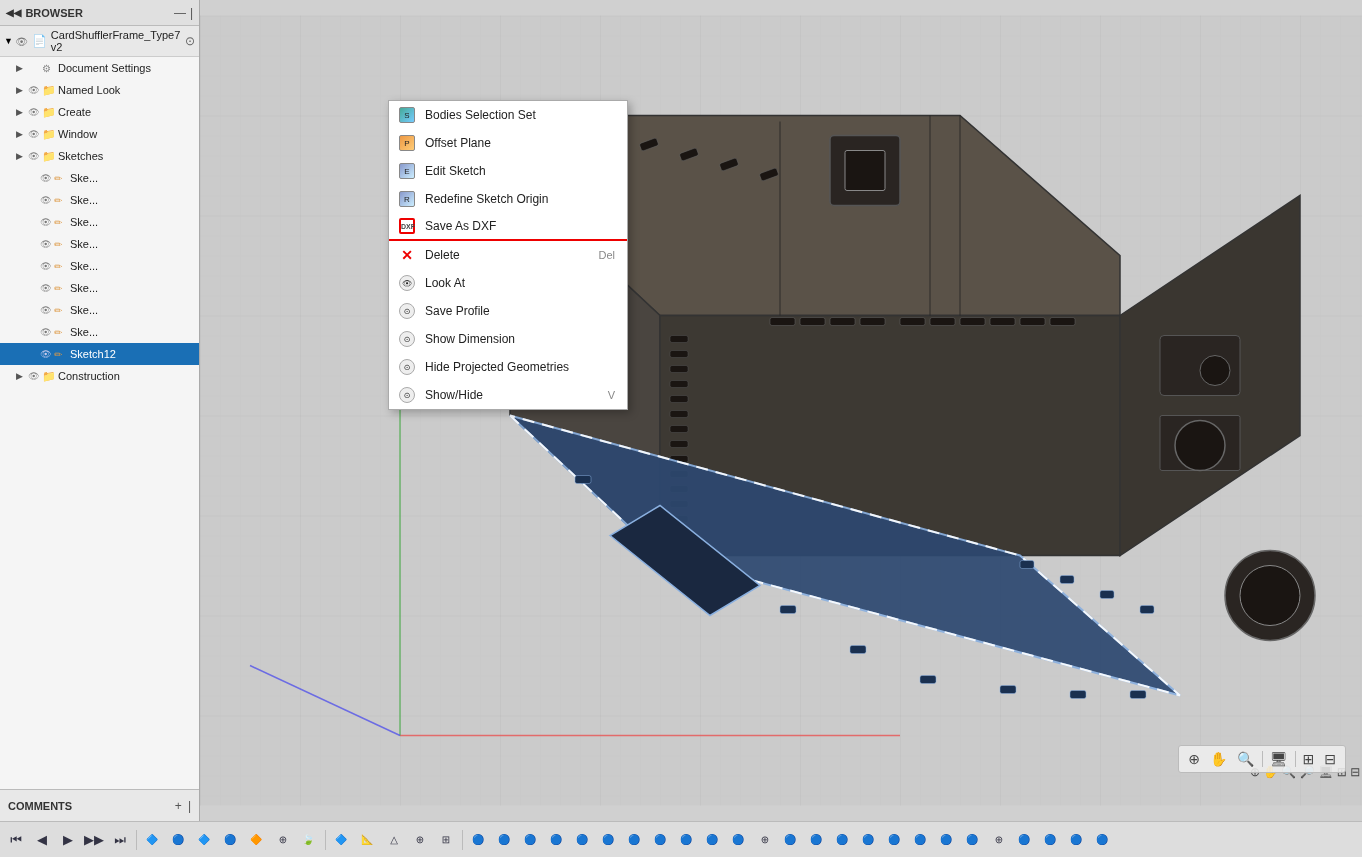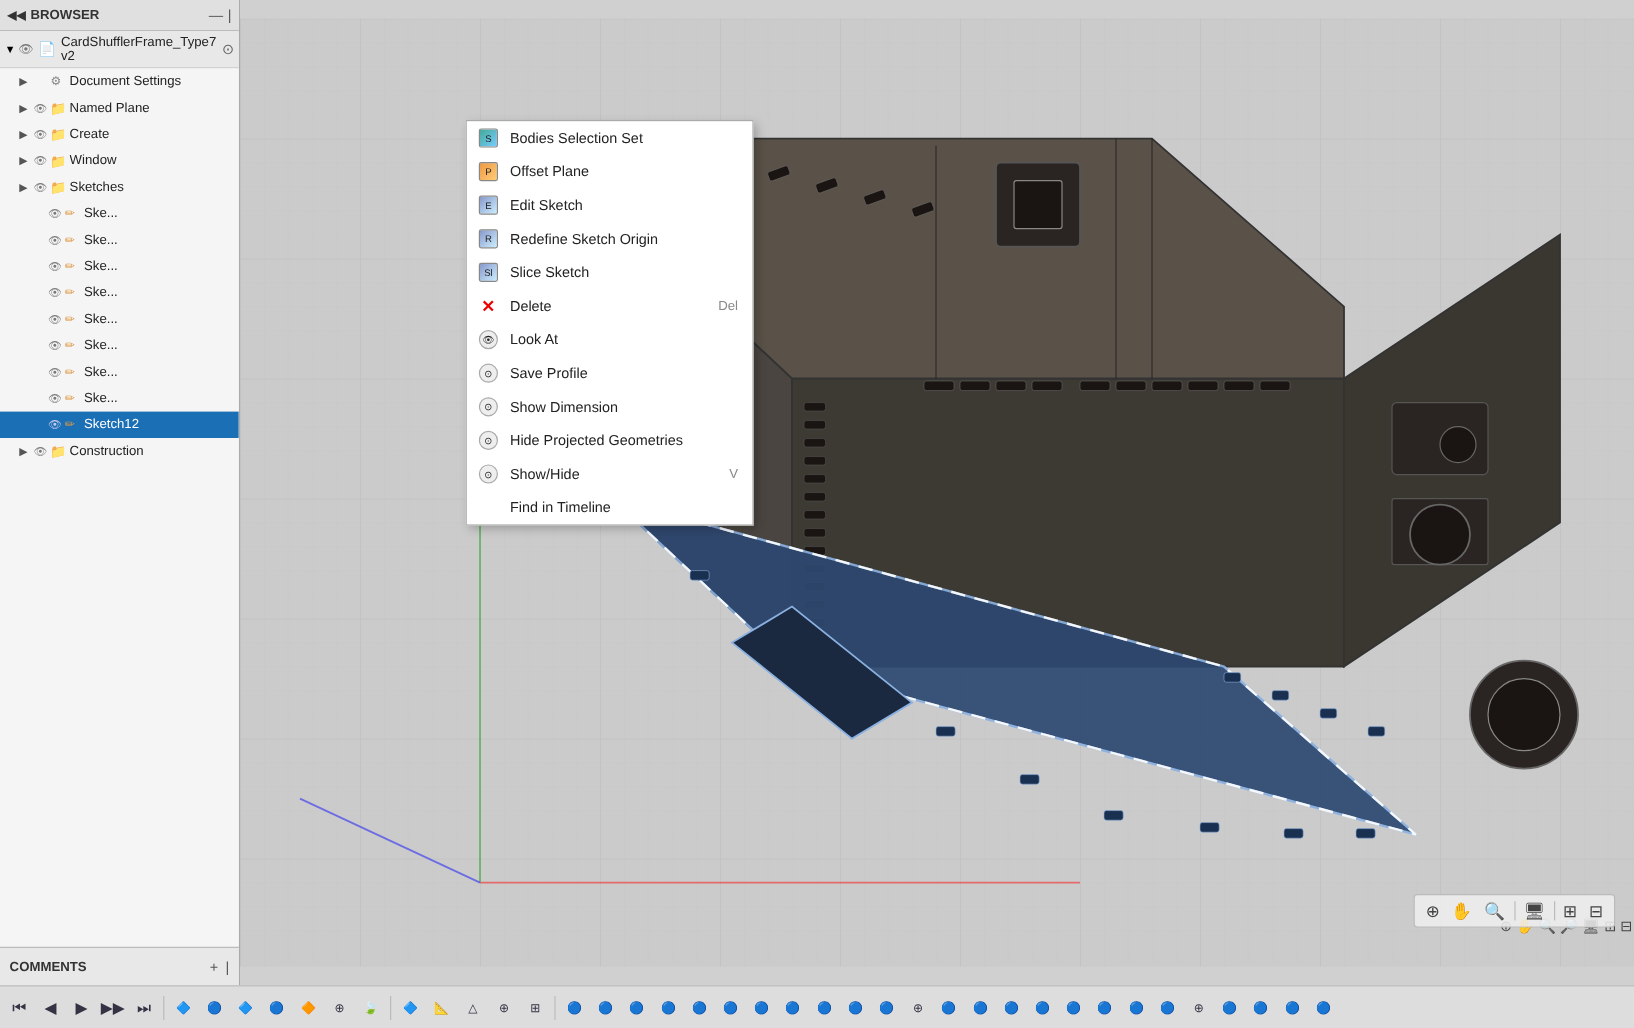--- a/index.html
+++ b/index.html
@@ -99,21 +99,21 @@
       <div class="tree-item indent1">
             <span class="arrow">▶</span>
             <span class="eye-icon"></span>
             <span class="folder-icon"><span style="color:#888;font-size:10px;">⚙</span></span>
             <span class="label">Document Settings</span>
           </div>
           <div class="tree-item indent1">
             <span class="arrow">▶</span>
             <span class="eye-icon" style="font-size:9px;">👁</span>
             <span class="folder-icon"><span style="color:#c8a;font-size:11px;">📁</span></span>
-            <span class="label">Named Plane</span>
+            <span class="label">Named Look</span>
           </div>
           <div class="tree-item indent1">
             <span class="arrow">▶</span>
             <span class="eye-icon" style="font-size:9px;">👁</span>
             <span class="folder-icon"><span style="color:#c8a;font-size:11px;">📁</span></span>
             <span class="label">Create</span>
           </div>
           <div class="tree-item indent1">
             <span class="arrow">▶</span>
             <span class="eye-icon" style="font-size:9px;">👁</span>
@@ -327,25 +327,25 @@
               <span style="display:inline-block;width:16px;height:16px;background:linear-gradient(135deg,#89c,#cef);border:1px solid #888;border-radius:2px;font-size:8px;text-align:center;line-height:16px;">E</span>
             </span>
             <span class="cm-label">Edit Sketch</span>
           </div>
           <div class="context-menu-item">
             <span class="cm-icon">
               <span style="display:inline-block;width:16px;height:16px;background:linear-gradient(135deg,#89c,#cef);border:1px solid #888;border-radius:2px;font-size:8px;text-align:center;line-height:16px;">R</span>
             </span>
             <span class="cm-label">Redefine Sketch Origin</span>
           </div>
-          <div class="context-menu-item">
-            <span class="cm-icon">
-              <span style="display:inline-block;width:16px;height:16px;background:linear-gradient(135deg,#89c,#cef);border:1px solid #888;border-radius:2px;font-size:8px;text-align:center;line-height:16px;">Sl</span>
-            </span>
-            <span class="cm-label">Slice Sketch</span>
+          <div class="context-menu-item has-underline">
+            <span class="cm-icon">
+              <span style="display:inline-block;width:16px;height:16px;background:#fff;border:2px solid #e00;border-radius:2px;font-size:7px;text-align:center;line-height:14px;color:#444;font-weight:bold;">DXF</span>
+            </span>
+            <span class="cm-label">Save As DXF</span>
           </div>
           <div class="context-menu-item">
             <span class="cm-icon">
               <span style="color:#e00;font-size:14px;font-weight:bold;">✕</span>
             </span>
             <span class="cm-label">Delete</span>
             <span class="cm-shortcut">Del</span>
           </div>
           <div class="context-menu-item">
             <span class="cm-icon">
@@ -370,24 +370,20 @@
               <span style="display:inline-block;width:16px;height:16px;background:#eee;border:1px solid #aaa;border-radius:8px;font-size:8px;text-align:center;line-height:16px;">⊙</span>
             </span>
             <span class="cm-label">Hide Projected Geometries</span>
           </div>
           <div class="context-menu-item">
             <span class="cm-icon">
               <span style="display:inline-block;width:16px;height:16px;background:#eee;border:1px solid #aaa;border-radius:8px;font-size:8px;text-align:center;line-height:16px;">⊙</span>
             </span>
             <span class="cm-label">Show/Hide</span>
             <span class="cm-shortcut">V</span>
-          </div>
-          <div class="context-menu-item">
-            <span class="cm-icon"></span>
-            <span class="cm-label">Find in Timeline</span>
           </div>
         </div>
     </div>
   </div>
 
   <div class="bottom-toolbar" id="bottom-toolbar">
 
     <div class="toolbar-btn">⏮</div>
     <div class="toolbar-btn">◀</div>
     <div class="toolbar-btn">▶</div>

